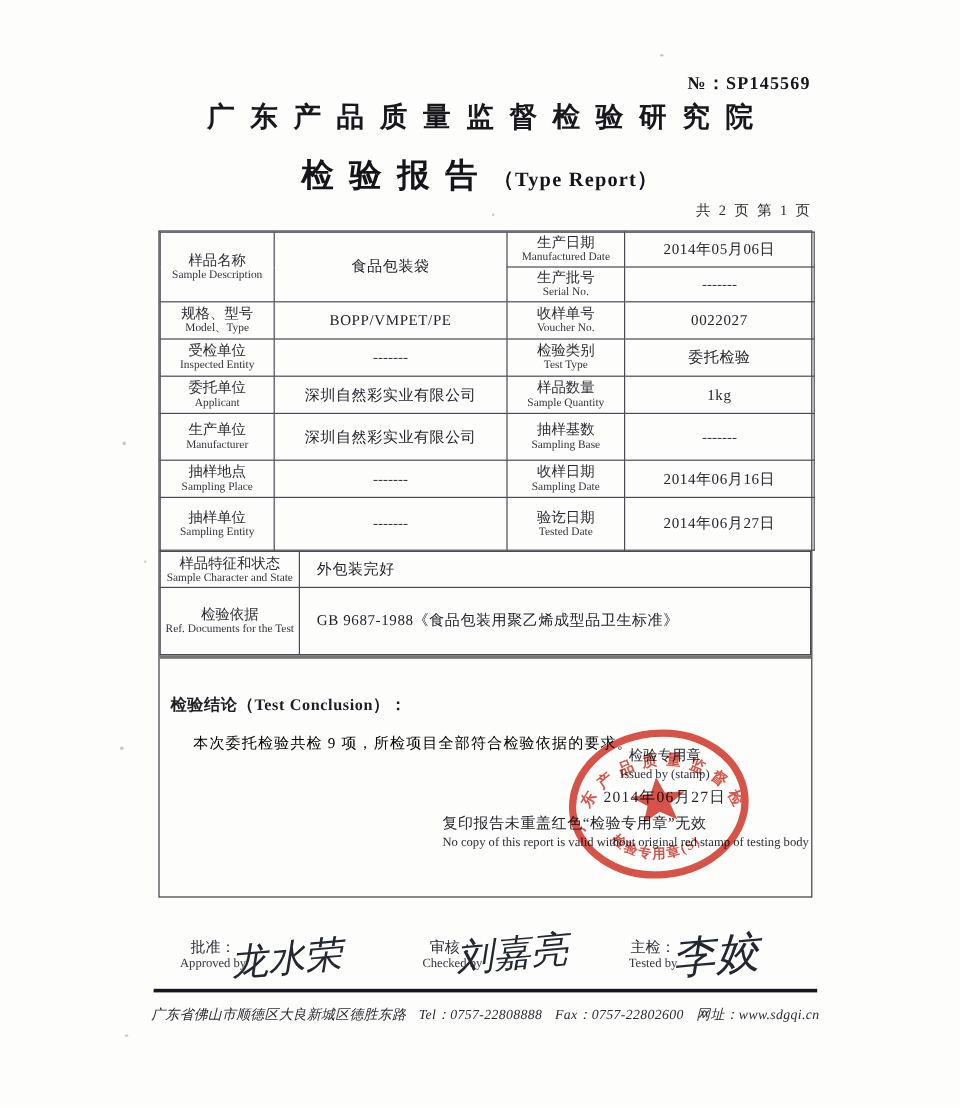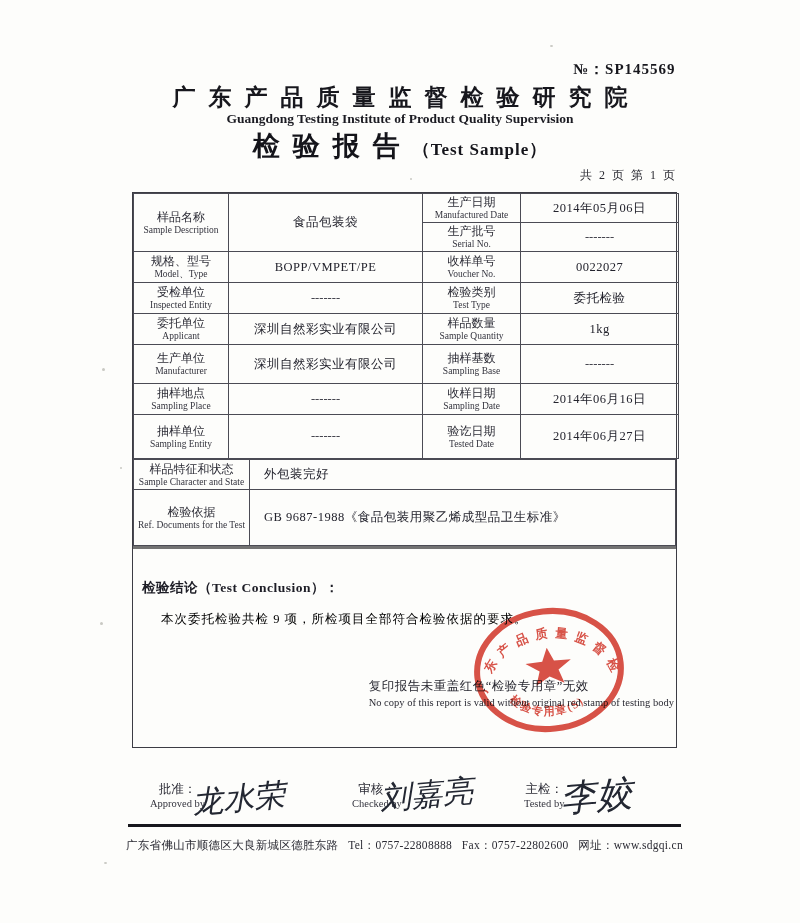--- a/index.html
+++ b/index.html
@@ -56,34 +56,33 @@
   .signatures{position:absolute;left:132px;top:778px;width:548px;height:50px;}
   .sig-label{position:absolute;text-align:left;margin-left:10px;}
   .sig-label .lc{font-size:12.5px;}
   .sig-label .le{font-size:10.5px;}
   .sig-name{position:absolute;font-size:31px;font-style:italic;font-family:"DejaVu Serif","Liberation Serif",serif;
     color:#232732;transform:rotate(-5deg);white-space:nowrap;}
 
   
   .footer-rule{position:absolute;left:128px;top:824px;width:553px;height:3px;background:#17171d;}
   .footer{position:absolute;left:126px;top:838px;width:557px;display:flex;justify-content:space-between;
-    font-size:11.5px;color:#2a2a33;letter-spacing:.3px;}
+    font-size:11.5px;color:#2a2a33;letter-spacing:.3px;font-style:italic;}
 
   .speck{position:absolute;border-radius:50%;background:#c9c9c3;}
 </style>
 </head>
 <body>
 
 <div class="page">
 
   <div class="report-no"><span>№：</span><span>SP145569</span></div>
   <h1 class="title-cn">广东产品质量监督检验研究院</h1>
-  <div class="title-en">Guangdong Testing Institute of Product Quality Supervision</div>
   <div class="report-title">
-    <span class="rt-cn">检验报告</span><span class="rt-en">（Test Sample）</span>
+    <span class="rt-cn">检验报告</span><span class="rt-en">（Type Report）</span>
   </div>
   <div class="page-indicator">共 2 页 第 1 页</div>
 
   <div class="doc-table">
 
     <table>
       <colgroup>
           <col style="width:95px">
           <col style="width:194px">
           <col style="width:98px">
@@ -204,20 +203,25 @@
         </td>
         <td class="val left">GB 9687-1988《食品包装用聚乙烯成型品卫生标准》</td>
       </tr>
     </tbody>
       </table>
 
     <div class="conclusion">
       <div class="concl-heading">检验结论（Test Conclusion）：</div>
       <div class="concl-body">本次委托检验共检 9 项，所检项目全部符合检验依据的要求。</div>
 
+      <div class="stamp-caption">
+        <div class="sc1">检验专用章</div>
+        <div class="sc2">Issued by (stamp)</div>
+        <div class="sc3">2014年06月27日</div>
+      </div>
       <div class="stamp-notices">
         <div class="n-cn">复印报告未重盖红色“检验专用章”无效</div>
         <div class="n-en">No copy of this report is valid without original red stamp of testing body</div>
       </div>
 
       <svg class="stamp" viewBox="0 0 160 128" preserveAspectRatio="none">
         <defs>
           <path id="arcTop" d="M 16,84 A 64,52 0 1 1 144,84" fill="none"></path>
           <path id="arcBottom" d="M 34,84 A 50,40 0 0 0 126,84" fill="none"></path>
         </defs>

